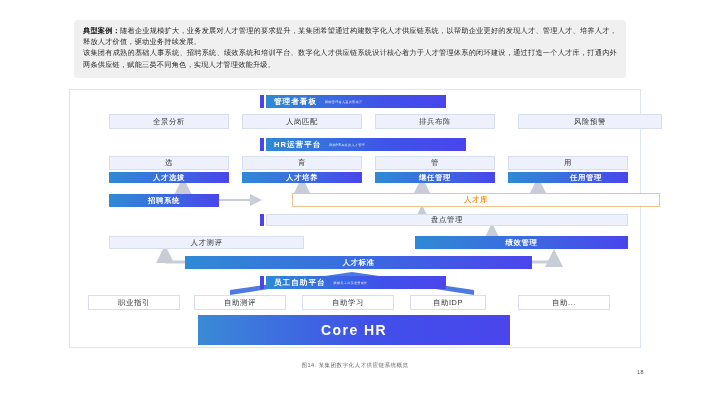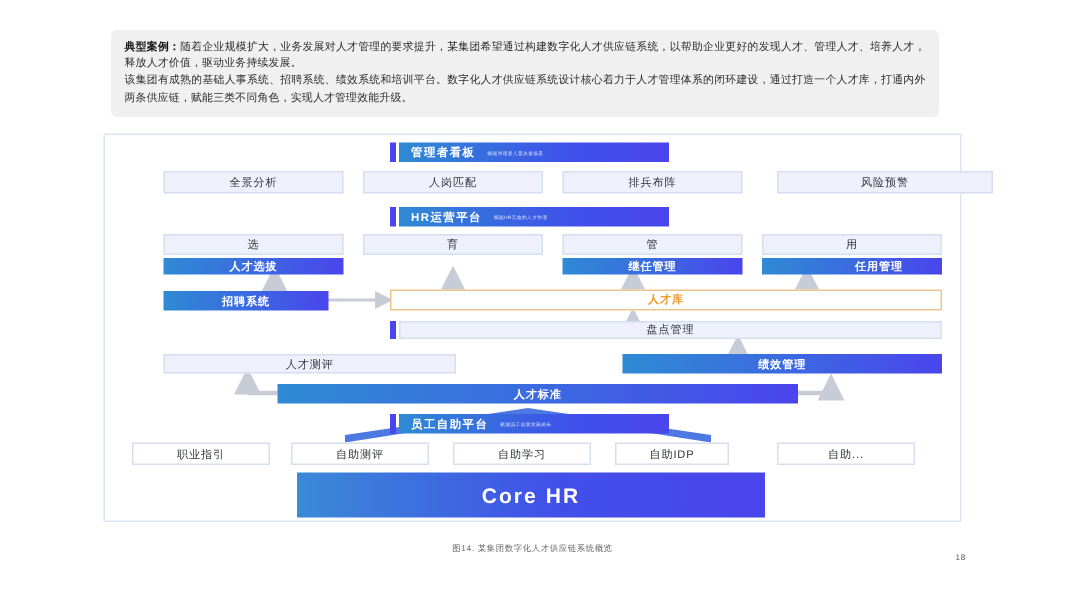--- a/index.html
+++ b/index.html
@@ -44,21 +44,21 @@
     background:#eef1fb;border:1px solid #d7deef;color:#32343a;
   }
   .wt{           
     background:#ffffff;border:1px solid #d7deef;color:#32343a;
   }
   .grad{         
     background:linear-gradient(90deg,#2f8ad4 0%,#3a6ce0 48%,#4a45ec 100%);
     color:#ffffff;font-weight:bold;border:none;text-align:right;
   }
   .orangebx{
-    background:#ffffff;border:1px solid #f0c48a;color:#ef9b2f;font-weight:bold;
+    background:#ffffff;border:1px solid #f0c48a;color:#ef9b2f;font-weight:bold;margin-left:32px;
   }
   
   .plat{
     position:absolute;height:13px;
     background:linear-gradient(90deg,#2f8ad4 0%,#3f52e9 62%,#4a45ec 100%);
     display:flex;align-items:center;box-sizing:border-box;
     padding-left:8px;
   }
   .plat .pt{font-size:7.6px;font-weight:bold;color:#fff;letter-spacing:1px;}
   .plat .ps{font-size:3.1px;color:#dfe6ff;margin-left:8px;letter-spacing:.3px;}
@@ -125,31 +125,32 @@
     <span class="pt">管理者看板</span>
     <span class="ps">赋能管理者人量决策场景</span>
   </div>
 
   <div class="bx lt" style="left:172px;top:24px;width:120px;height:15px;">人岗匹配</div>
   <div class="bx lt" style="left:39px;top:24px;width:120px;height:15px;">全景分析</div>
   <div class="bx lt" style="left:305px;top:24px;width:120px;height:15px;">排兵布阵</div>
   <div class="bx lt" style="left:438px;top:24px;width:144px;height:15px;margin-left:10px;">风险预警</div>
 
   <div class="tick" style="left:190px;top:48px;"></div>
-  <div class="plat" style="left:196px;top:48px;width:180px;">
+  <div class="plat" style="left:196px;top:48px;width:200px;">
     <span class="pt">HR运营平台</span>
     <span class="ps">赋能HR高效的人才管理</span>
   </div>
 
   <div class="bx lt" style="left:39px;top:66px;width:120px;height:14px;">选</div>
   <div class="bx lt" style="left:172px;top:66px;width:120px;height:14px;">育</div>
   <div class="bx lt" style="left:305px;top:66px;width:120px;height:14px;">管</div>
   <div class="bx lt" style="left:438px;top:66px;width:120px;height:14px;">用</div>
 
   <div class="bx grad" style="left:39px;top:82px;width:120px;height:11px;">人才选拔</div>
+  <div class="bx grad" style="left:172px;top:82px;width:120px;height:11px;">人才培养</div>
   <div class="bx grad" style="left:305px;top:82px;width:120px;height:11px;">继任管理</div>
   <div class="bx grad" style="left:438px;top:82px;width:120px;height:11px;padding-left:36px;">任用管理</div>
 
   <div class="bx grad" style="left:39px;top:104px;width:110px;height:13px;">招聘系统</div>
   <div class="bx orangebx" style="left:190px;top:103px;width:368px;height:14px;">人才库</div>
 
   <div class="tickL" style="left:190px;top:124px;"></div>
   <div class="bx lt" style="left:196px;top:124px;width:362px;height:12px;">盘点管理</div>
 
   <div class="bx lt" style="left:39px;top:146px;width:195px;height:13px;">人才测评</div>

